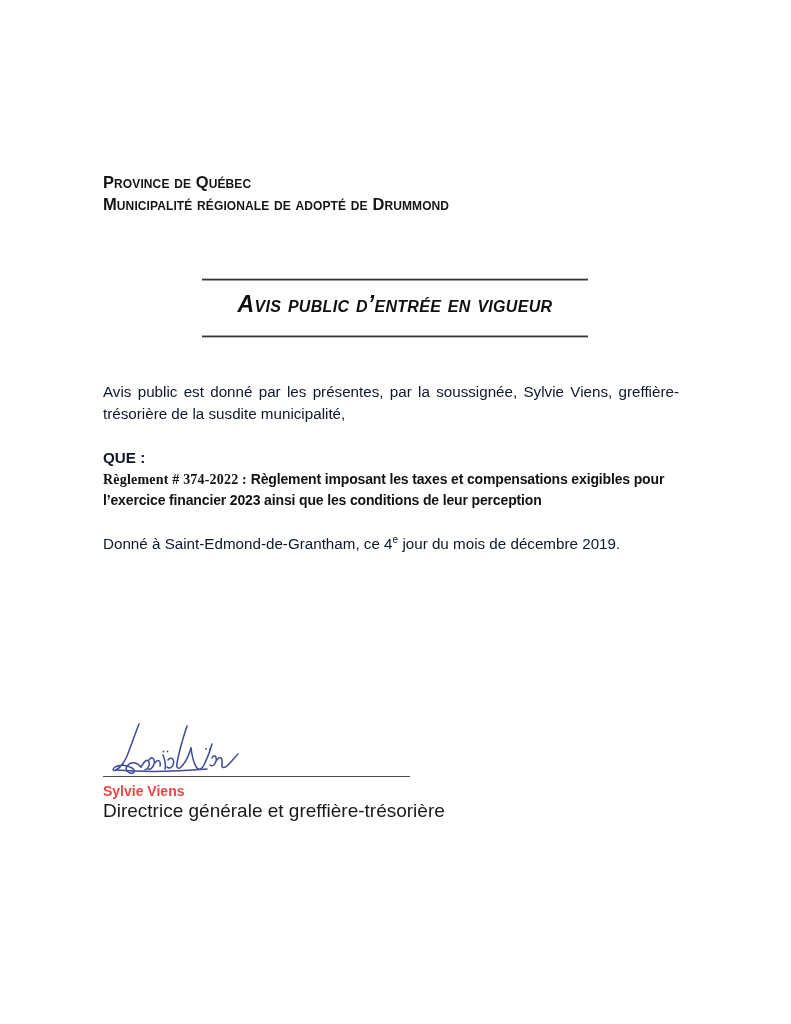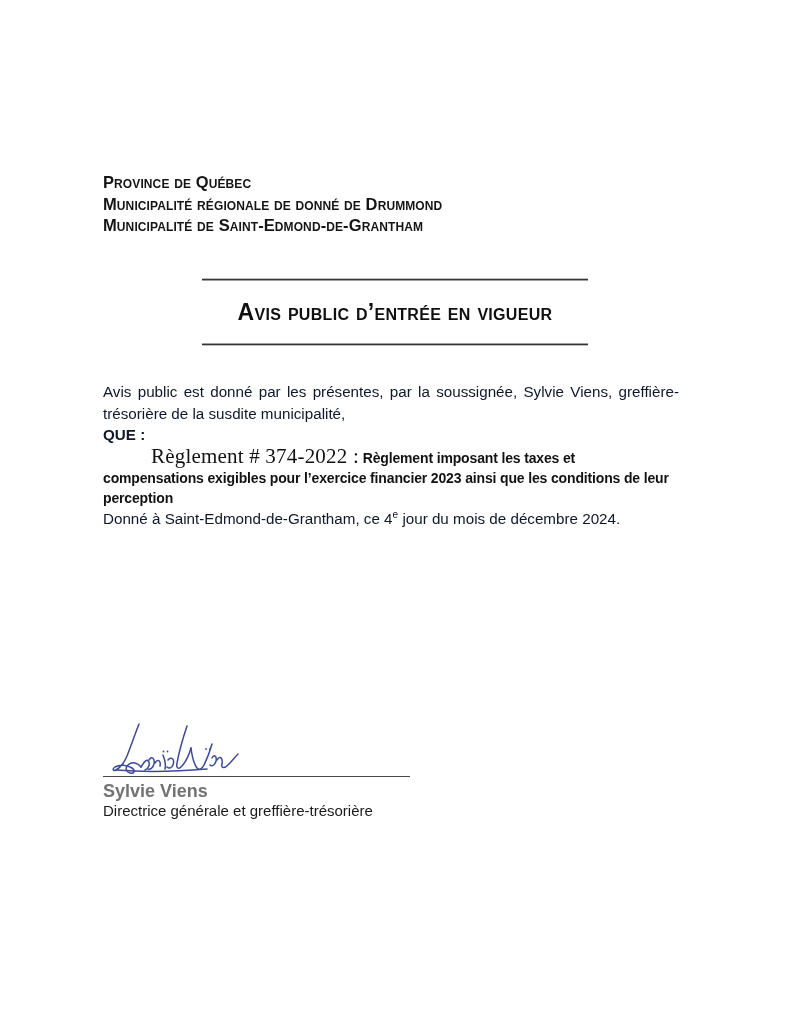--- a/index.html
+++ b/index.html
@@ -69,63 +69,64 @@
   }
   .doc-title {
     text-align: center;
     font-family: "Liberation Sans", sans-serif;
     font-weight: bold;
     font-variant: small-caps;
     font-size: 23px;
     line-height: 30px;
     letter-spacing: 0.3px;
     color: #101010;
-    margin: 16px 0 16px 0;
-    white-space: nowrap;
+    margin: 8px 0 16px 0;
+    white-space: nowrap;
+    font-style: italic;
   }
 
   
   .body-area {
     position: absolute;
     left: 103px;
     top: 381px;
     width: 576px;
   }
   p.para {
     margin: 0;
     font-size: 15.2px;
     line-height: 21.5px;
     color: #0f172a;
     text-align: justify;
   }
   p.para.left {
     text-align: left;
+    margin-top: 23px;
   }
   .sp-que     { margin-top: 25px; }
   .sp-seance  { margin-top: 25px; }
   .sp-regl    { margin-top: 26px; }
   .sp-dispo   { margin-top: 34px; }
   .sp-donne   { margin-top: 36px; }
 
   .bold { font-weight: bold; }
 
   .regl-line {
     margin: 0;
     font-size: 14.2px;
     line-height: 20px;
     color: #121212;
     text-align: left;
     font-weight: bold;
   }
   .regl-serif {
     font-family: "Liberation Serif", serif;
-    font-weight: normal;
-    font-size: 21px;
+    font-weight: bold;
+    font-size: 14px;
     letter-spacing: 0.2px;
-    margin-left: 48px;
   }
   .regl-sans {
     font-family: "Liberation Sans", sans-serif;
     font-weight: bold;
     font-size: 14px;
     letter-spacing: -0.15px;
   }
 
   sup.ord {
     font-size: 0.66em;
@@ -153,66 +154,65 @@
     left: 0;
     top: 52px;
     width: 307px;
     height: 1px;
     background: #4a4a4a;
   }
   .sig-name {
     position: absolute;
     left: 0;
     top: 58px;
-    font-size: 18px;
+    font-size: 14px;
     line-height: 19px;
     font-weight: bold;
-    color: #737373;
+    color: #ef4444;
     white-space: nowrap;
   }
   .sig-role {
     position: absolute;
     left: 0;
     top: 77px;
-    font-size: 15px;
+    font-size: 19px;
     line-height: 19px;
     color: #1a1a1a;
     white-space: nowrap;
   }
 </style>
 </head>
 <body>
 
 <div class="page">
 
   <div class="letterhead">
     <div class="letterhead-line">Province de Québec</div>
-    <div class="letterhead-line">Municipalité régionale de donné de Drummond</div>
-    <div class="letterhead-line">Municipalité de Saint-Edmond-de-Grantham</div>
+    <div class="letterhead-line">Municipalité régionale de adopté de Drummond</div>
   </div>
 
   <div class="title-block">
     <div class="rule-gradient"></div>
     <h1 class="doc-title">Avis public d’entrée en vigueur</h1>
     <div class="rule-gradient bottom"></div>
   </div>
 
   <div class="body-area">
 
     <p class="para">Avis public est donné par les présentes, par la soussignée, Sylvie Viens, greffière-trésorière de la susdite municipalité,</p>
 
     <p class="para left bold sp-que">QUE :</p>
 
 
     <p class="regl-line sp-regl">
       <span class="regl-serif">Règlement # 374-2022 :</span><span class="regl-sans"> Règlement imposant les taxes et compensations exigibles pour l’exercice financier 2023 ainsi que les conditions de leur perception</span>
     </p>
 
 
-    <p class="para left sp-donne"><span>Donné à Saint-Edmond-de-Grantham, ce 4</span><sup class="ord">e</sup><span> jour du mois de décembre 2024.</span></p>
+    <p class="para left sp-donne"><span>Donné à Saint-Edmond-de-Grantham, ce 4</span><sup class="ord">e</sup><span> jour du mois de décembre 2019.</span></p>
   </div>
 
   <div class="sig-area">
 
     <svg class="sig-ink" viewBox="0 0 130 58" aria-hidden="true">
       <g fill="none" stroke="#3d4a96" stroke-width="1.5" stroke-linecap="round" stroke-linejoin="round">
         <path d="M28 2 C24 12, 20 24, 16 34 C13 41, 9 46, 5 48 C2 49.5, 1 47, 4 45
                  C9 42, 16 43, 21 46 C25 48.5, 23 52, 19 51 C15 50, 14 46, 17 43
                  C21 39, 27 41, 30 45"></path>
         <path d="M30 45 C33 40, 36 36, 38 40 C39 43, 37 47, 34 48"></path>

